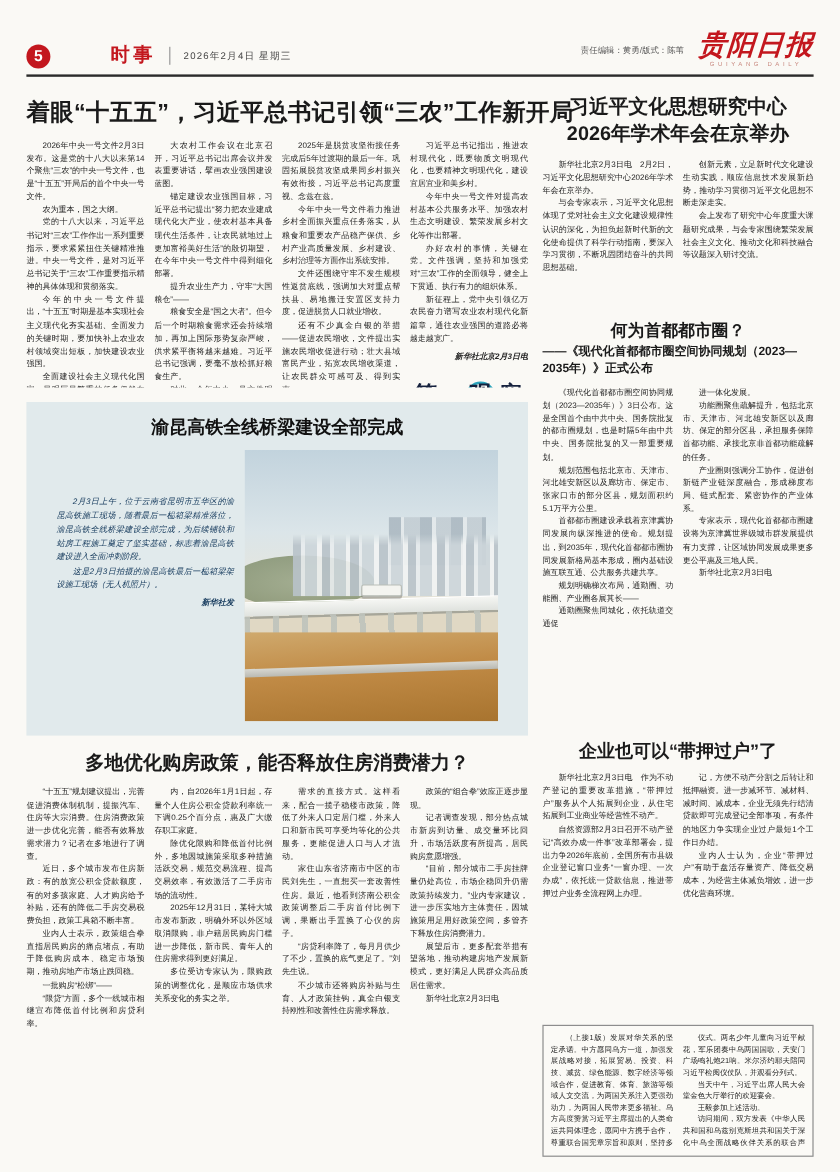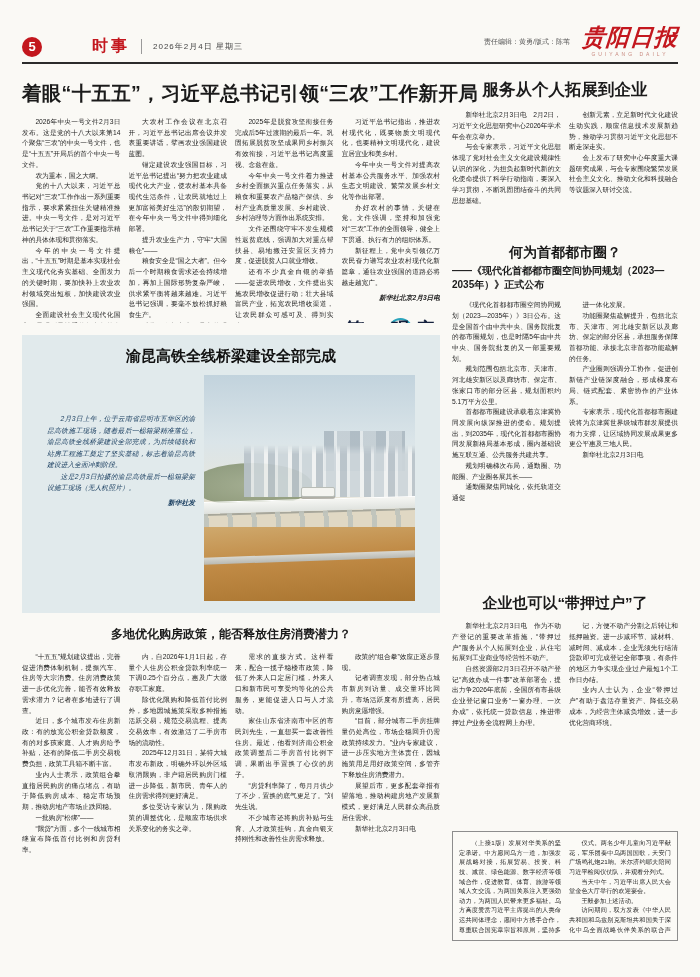--- a/index.html
+++ b/index.html
@@ -82,21 +82,21 @@
     transform:rotate(-1.6deg); }
   .ph-machine { position:absolute; left:46%; top:112px; width:34px; height:10px; background:#f4f4f0;
     border:1px solid #b9bdb7; border-radius:2px; box-shadow:0 2px 0 rgba(100,100,95,.4); }
   .ph-ground { position:absolute; left:0; right:0; bottom:0; height:74px;
     background:linear-gradient(175deg, #cfa96d 0%, #c08a45 45%, #a8742f 100%); }
   .ph-road { position:absolute; left:0; right:0; bottom:40px; height:7px;
     background:linear-gradient(#d8d8d2,#b9b9b2); transform:rotate(-2deg); }
 
   
   .housing { margin-top:13px; }
-  .housing-headline { font-size:12px; font-weight:bold; text-align:center; margin:0 0 9px; }
+  .housing-headline { font-size:16px; font-weight:bold; text-align:center; margin:0 0 9px; }
   .housing-body { height:318px; }
 
   
   .r-head1 { font-size:16.5px; font-weight:bold; text-align:center; line-height:1.4; margin:4px 0 9px; }
   .r-body1 { height:120px; }
   .r-art2 { margin-top:14px; }
   .r-head2 { font-size:14px; font-weight:bold; text-align:center; margin:0 0 2px; }
   .r-sub2  { font-size:10px; font-weight:bold; line-height:1.4; text-align:left; margin:0 0 8px; }
   .r-body2 { height:290px; }
   .r-art3 { margin-top:4px; }
@@ -227,21 +227,22 @@
               <p>新华社北京2月3日电</p>
             </div>
         </div>
       </div>
     </div>
 
     <div class="right-col">
 
       <div>
         <div class="r-head1">
-          <div>服务从个人拓展到企业</div>
+          <div>习近平文化思想研究中心</div>
+          <div>2026年学术年会在京举办</div>
         </div>
         <div class="cols r-body1">
           <div class="col">
               <p>新华社北京2月3日电　2月2日，习近平文化思想研究中心2026年学术年会在京举办。</p>
               <p>与会专家表示，习近平文化思想体现了党对社会主义文化建设规律性认识的深化，为担负起新时代新的文化使命提供了科学行动指南，要深入学习贯彻，不断巩固团结奋斗的共同思想基础。</p>
             </div>
           <div class="col">
               <p>创新元素，立足新时代文化建设生动实践，顺应信息技术发展新趋势，推动学习贯彻习近平文化思想不断走深走实。</p>
               <p>会上发布了研究中心年度重大课题研究成果，与会专家围绕繁荣发展社会主义文化、推动文化和科技融合等议题深入研讨交流。</p>
             </div>

